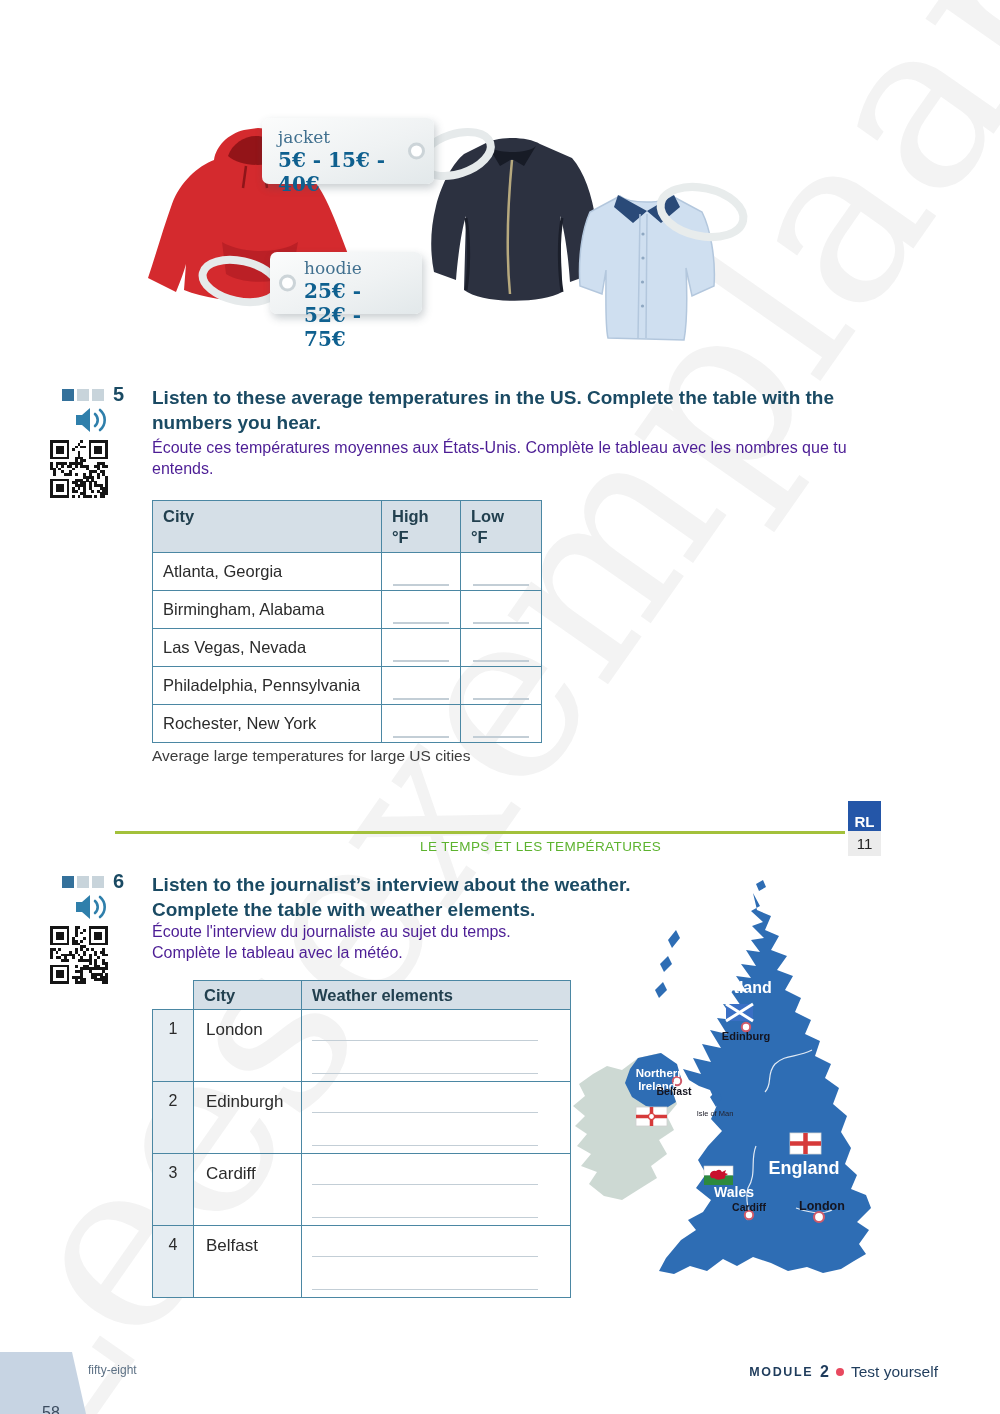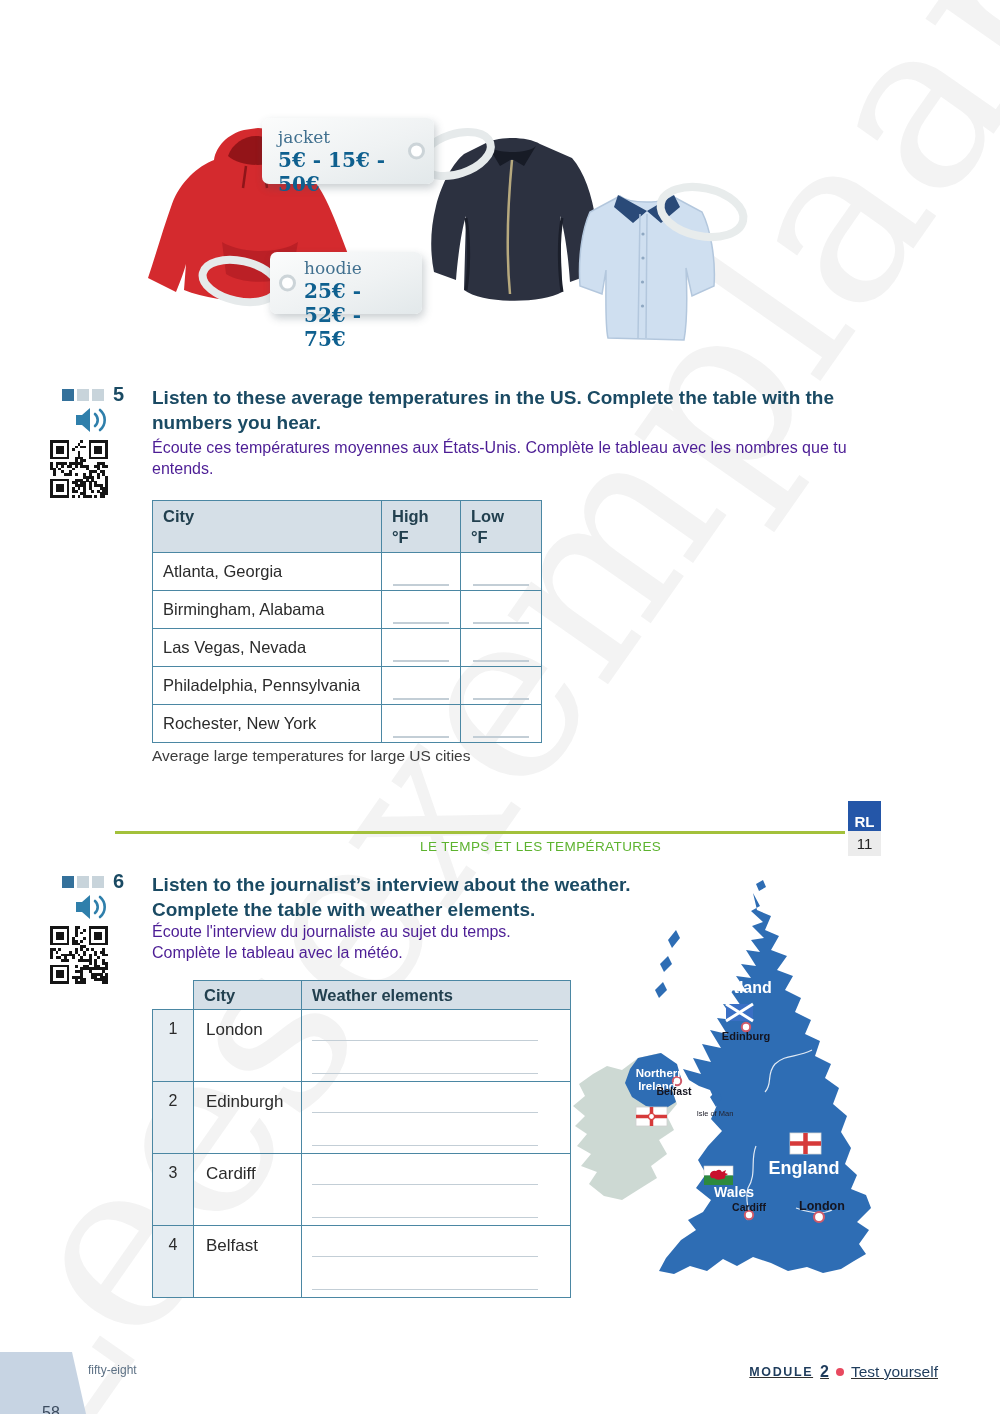--- a/index.html
+++ b/index.html
@@ -64,21 +64,21 @@
   
   .map{position:absolute;left:560px;top:878px;}
   .map text{font-family:"Liberation Sans",sans-serif;}
   .region-lbl{fill:#fff;font-weight:bold;}
   .city-lbl{fill:#14141f;font-weight:bold;}
   
   .foot-shape{position:absolute;left:0;top:1352px;width:90px;height:62px;background:#c7d4e3;
     clip-path:polygon(0 0,72px 0,86px 62px,0 62px);}
   .foot-num{position:absolute;left:42px;top:1404px;font-size:16px;color:#3c4c60;}
   .foot-word{position:absolute;left:88px;top:1363px;font-size:12px;color:#5d7185;}
-  .foot-right{position:absolute;right:62px;top:1363px;display:flex;align-items:center;gap:7px;text-decoration:underline;}
+  .foot-right{position:absolute;right:62px;top:1363px;display:flex;align-items:center;gap:7px;}
   .mod-lbl{font-size:12.5px;font-weight:bold;letter-spacing:1.6px;color:#1f3c5c;}
   .mod-num{font-size:16px;font-weight:bold;color:#1f3c5c;}
   .mod-dot{width:8px;height:8px;border-radius:50%;background:#e8495f;}
   .mod-sec{font-size:15.5px;color:#1f3c5c;}
 </style>
 </head>
 <body>
 
 <div class="page">
 
@@ -110,21 +110,21 @@
 
   <svg class="strings" width="1000" height="380" viewBox="0 0 1000 380">
     <ellipse cx="456" cy="154" rx="36" ry="20" fill="none" stroke="#e6eaeb" stroke-width="8" transform="rotate(-18 456 154)"></ellipse>
     <ellipse cx="240" cy="281" rx="38" ry="20" fill="none" stroke="#e6eaeb" stroke-width="8" transform="rotate(12 240 281)"></ellipse>
     <ellipse cx="702" cy="212" rx="42" ry="24" fill="none" stroke="#e8ecec" stroke-width="8" transform="rotate(12 702 212)"></ellipse>
   </svg>
 
   <div class="tag" style="left:262px;top:118px;width:172px;height:66px;">
     <div class="tag-inner">
       <div class="tag-label">jacket</div>
-      <div class="tag-prices">5€ - 15€ - 50€</div>
+      <div class="tag-prices">5€ - 15€ - 40€</div>
     </div>
     <span class="hole r"></span>
   </div>
 
   <div class="tag holeleft" style="left:270px;top:252px;width:152px;height:62px;">
     <div class="tag-inner" style="padding-top:6px">
       <div class="tag-label">hoodie</div>
       <div class="tag-prices">25€ - 52€ - 75€</div>
     </div>
     <span class="hole l"></span>

